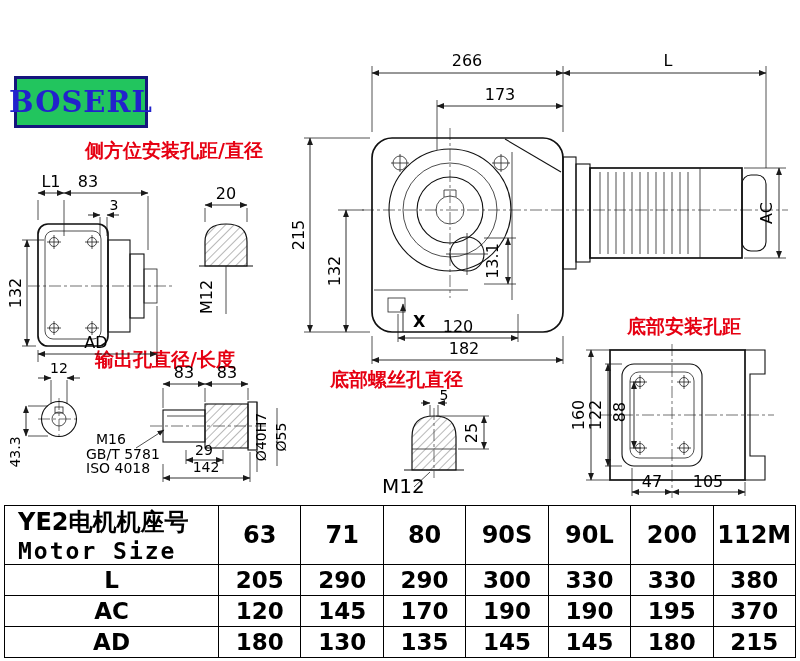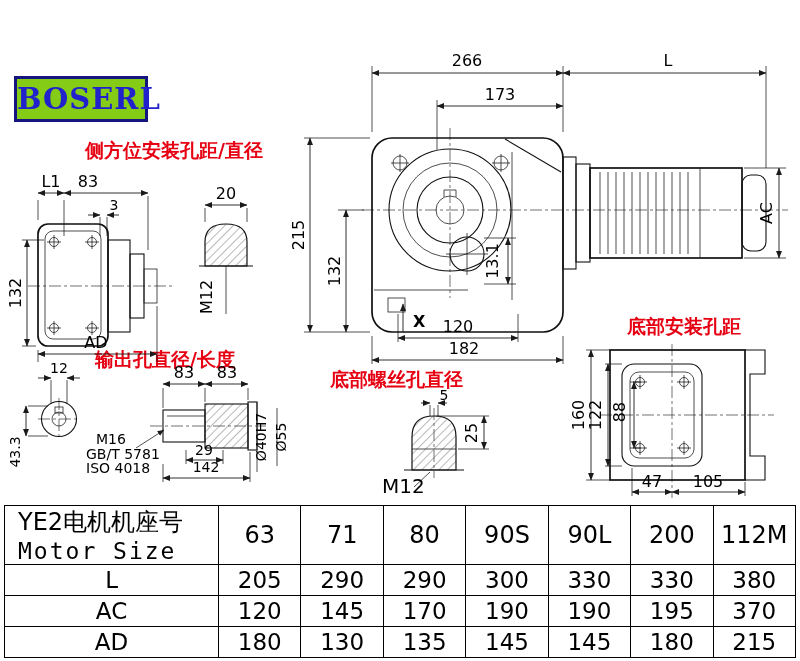--- a/index.html
+++ b/index.html
@@ -1,40 +1,40 @@
 <!DOCTYPE html>
 <html><head>
 <meta charset="utf-8">
 <style>
   * { margin:0; padding:0; box-sizing:border-box; }
   html,body { background:#fff; }
   body { width:800px; height:661px; font-family:"DejaVu Sans","Liberation Sans",sans-serif; }
   .page { position:relative; width:800px; height:661px; background:#fff; overflow:hidden; }
   .title { position:absolute; left:40px; top:10px; font-size:31px; font-weight:bold; color:#000; letter-spacing:1px; }
-  .logo { position:absolute; left:14px; top:76px; width:134px; height:46px; border:3px solid #15157d;
-          display:flex; align-items:center; background:#84cc16; }
+  .logo { position:absolute; left:14px; top:76px; width:134px; height:52px; border:3px solid #15157d;
+          display:flex; align-items:center; justify-content:center; background:#22c55e; }
   .logo span { font-family:"DejaVu Serif","Liberation Serif",serif; font-weight:bold; font-size:29px;
                color:#2222cc; letter-spacing:1px; }
   svg.draw { position:absolute; left:0; top:0; }
   svg text { font-family:"DejaVu Sans","Liberation Sans",sans-serif; fill:#000; }
   .t16 { font-size:16px; }
   .t14 { font-size:14px; }
   .t19 { font-size:20px; }
   .bold { font-weight:bold; }
   .rednote { font-size:19px; font-weight:bold; fill:#e60012; }
   .out  { stroke:#111; stroke-width:1.7; fill:none; }
   .med  { stroke:#111; stroke-width:1.1; fill:none; }
   .thin { stroke:#222; stroke-width:0.8; fill:none; }
   .dim  { stroke:#1a1a1a; stroke-width:0.9; fill:none; }
   .ext  { stroke:#1a1a1a; stroke-width:0.75; fill:none; }
   .cl   { stroke:#333; stroke-width:0.7; fill:none; stroke-dasharray:12 3 3 3; }
   table.dims { position:absolute; left:4px; top:505px; width:792px; border-collapse:collapse;
                table-layout:fixed; background:#fff; }
   table.dims th, table.dims td { border:1.6px solid #000; text-align:center; vertical-align:middle;
-               font-weight:normal; color:#000;margin-left:10px; }
+               font-weight:bold; color:#000;margin-left:10px; }
   table.dims tr.hdr th { height:57px; font-size:24px; }
   table.dims td { height:31px; font-size:23px; }
   .c0 { width:213px; }
   .cn { width:82px; }
   .hcell { text-align:left !important; padding-left:13px; }
   .hcell .l2 { font-family:"DejaVu Sans Mono","Liberation Mono",monospace; font-size:23px; letter-spacing:2px; }
 </style>
 </head>
 <body>
 

